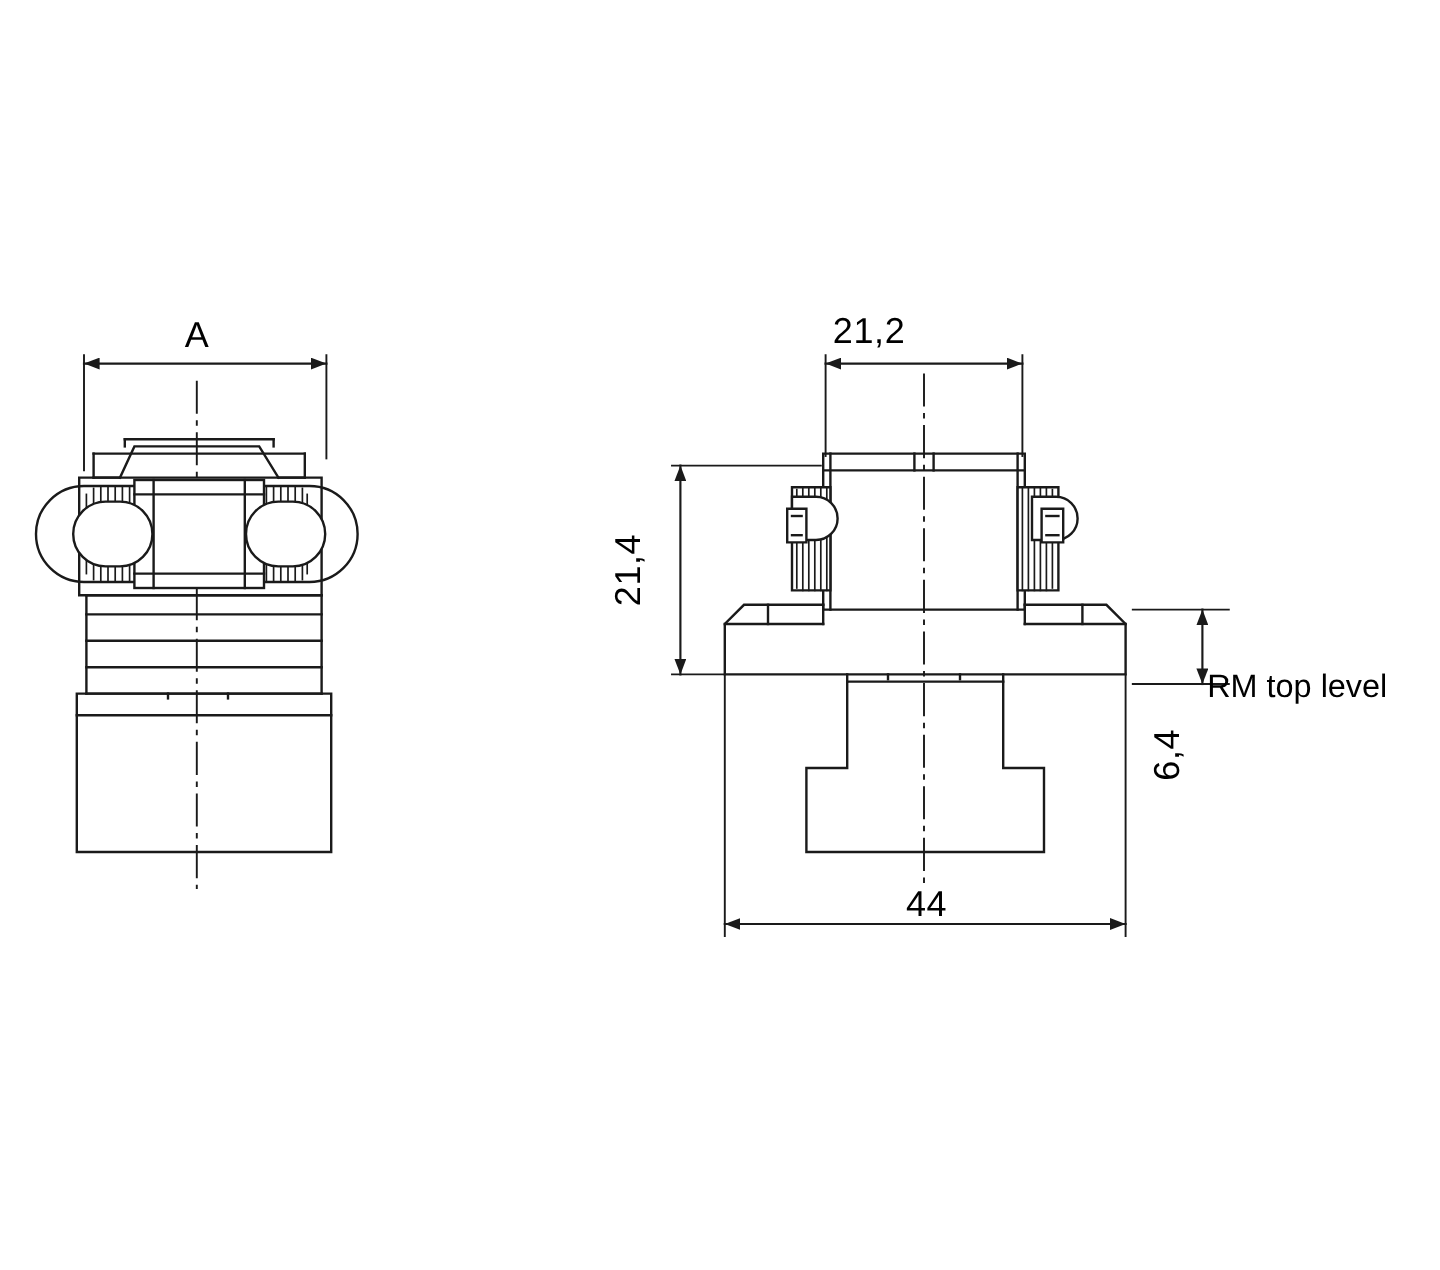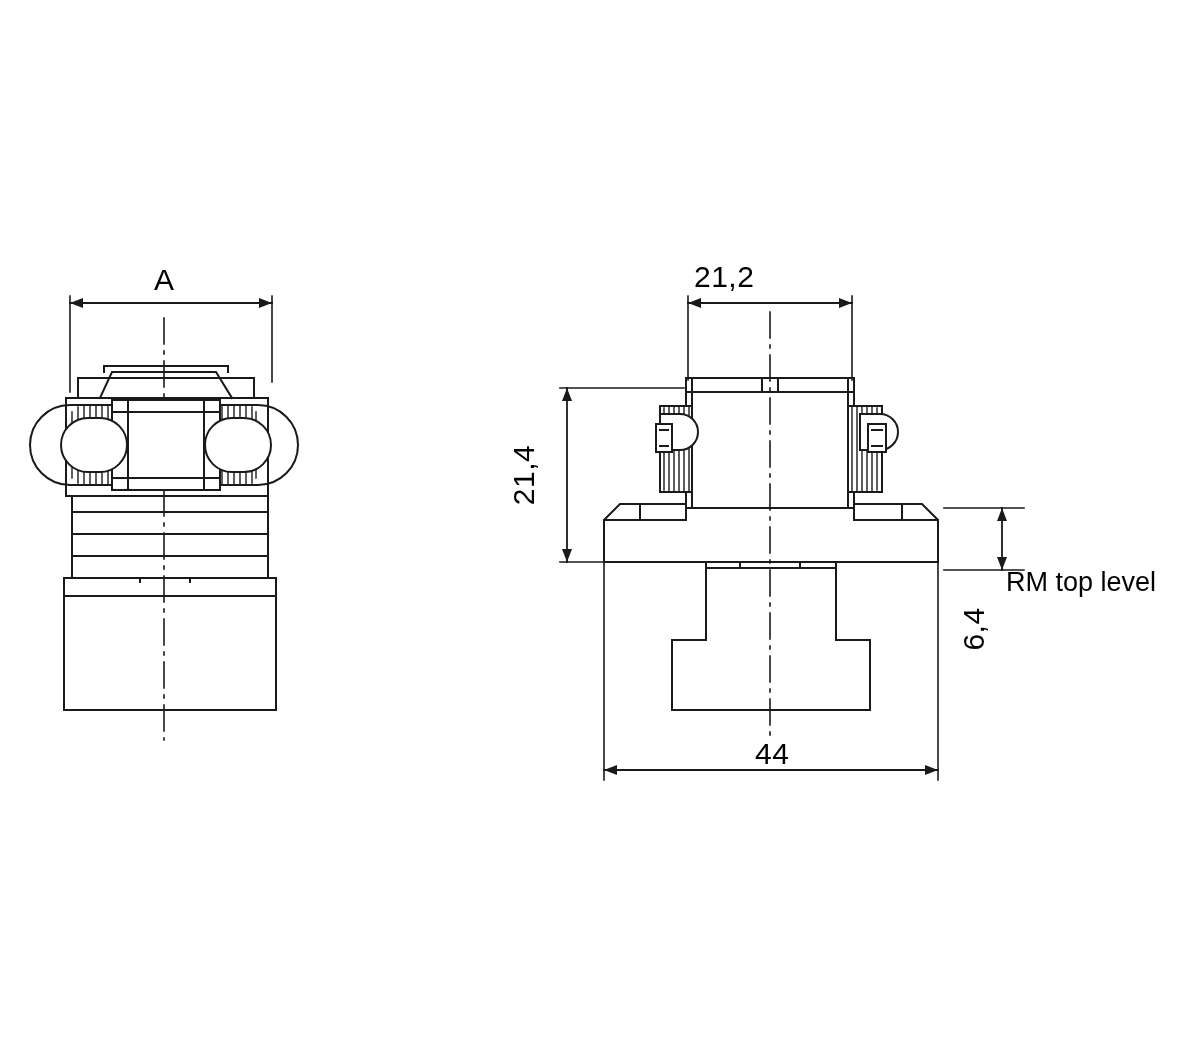--- a/index.html
+++ b/index.html
@@ -35,21 +35,20 @@
   }
   .dim-label.vertical {
     transform-origin: center center;
   }
   .note-label {
     position: absolute;
     font-family: "Liberation Sans", sans-serif;
     font-size: 27px;
     color: #000000;
     white-space: nowrap;
-    margin-top: 10px;
   }
 </style>
 </head>
 <body>
 
 <div id="stage">
 
   <svg width="1200" height="1058" viewBox="0 0 1200 1058">
     <defs>
       <marker id="arrEnd" markerWidth="14" markerHeight="10" refX="13" refY="5" orient="auto" markerUnits="userSpaceOnUse">

